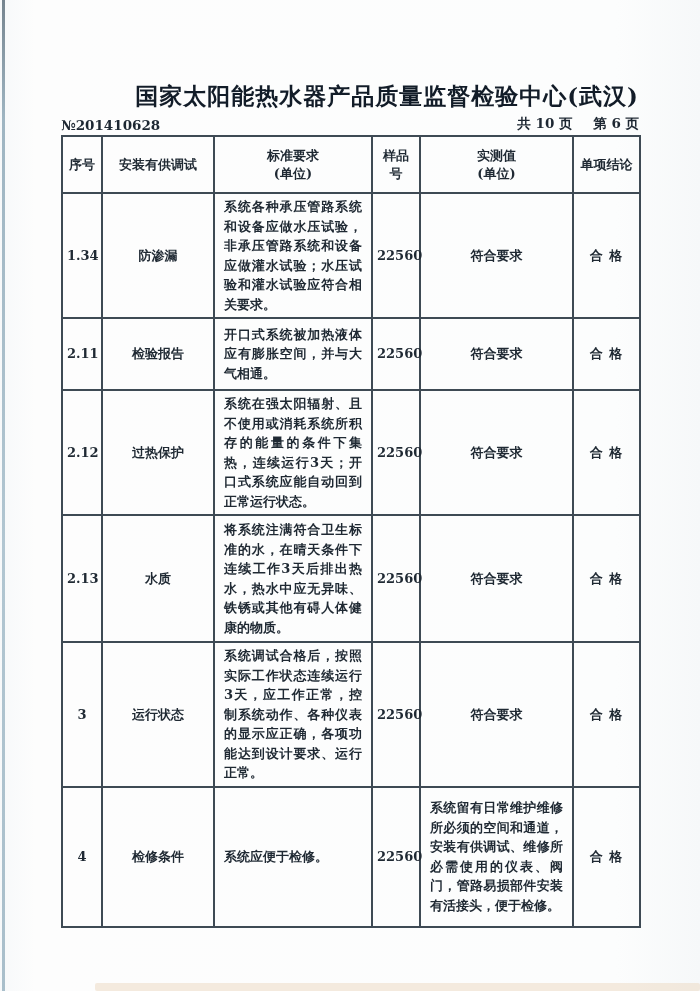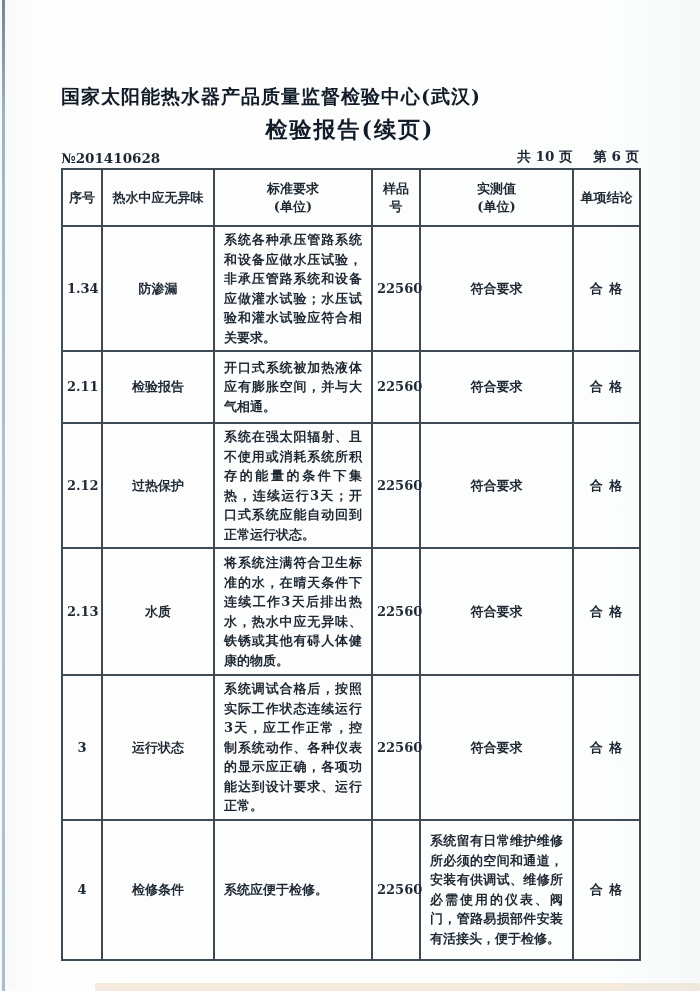--- a/index.html
+++ b/index.html
@@ -17,21 +17,21 @@
     position: absolute; left: 2px; top: 0;
     width: 3px; height: 991px;
     background: linear-gradient(to bottom, #5f707c 0%, #8fa9b8 12%, #a5bdca 55%, #9bb4c2 100%);
     opacity: 0.85;
   }
   .page {
     position: absolute; left: 61px; top: 0;
     width: 578px; padding-top: 82px;
   }
   .title-1 {
-    font-size: 19px; font-weight: bold; text-align: left;
+    font-size: 23px; font-weight: bold; text-align: right;
     letter-spacing: 1px; line-height: 28px; color: #121c28;
   }
   .title-2 {
     font-size: 22px; font-weight: bold; text-align: center;
     letter-spacing: 2px; line-height: 28px; margin-top: 5px; color: #121c28;
   }
   .meta-row {
     display: flex; justify-content: space-between; align-items: flex-end;
     margin-top: 7px; font-size: 13.5px; font-weight: 600; color: #1d2732;
     height: 16px;
@@ -70,21 +70,20 @@
   }
 </style>
 </head>
 <body>
 
 <div class="scan-edge"></div>
 
 <div class="page">
 
   <div class="title-1">国家太阳能热水器产品质量监督检验中心(武汉)</div>
-  <div class="title-2">检验报告(续页)</div>
 
   <div class="meta-row">
     <span>№201410628</span>
     <span class="meta-pages">
       <span>共 10 页</span>
       <span>第 6 页</span>
     </span>
   </div>
 
   <table>
@@ -92,21 +91,21 @@
       <col style="width:40px">
         <col style="width:112px">
         <col style="width:158px">
       <col style="width:48px">
         <col style="width:153px">
         <col style="width:67px">
     </colgroup>
     <thead>
       <tr>
         <th><span>序号</span></th>
-        <th><span>热水中应无异味</span></th>
+        <th><span>安装有供调试</span></th>
         <th>
           <div>标准要求</div>
           <div class="sub">(单位)</div>
         </th>
         <th><span>样品号</span></th>
         <th>
           <div>实测值</div>
           <div class="sub">(单位)</div>
         </th>
         <th><span>单项结论</span></th>

